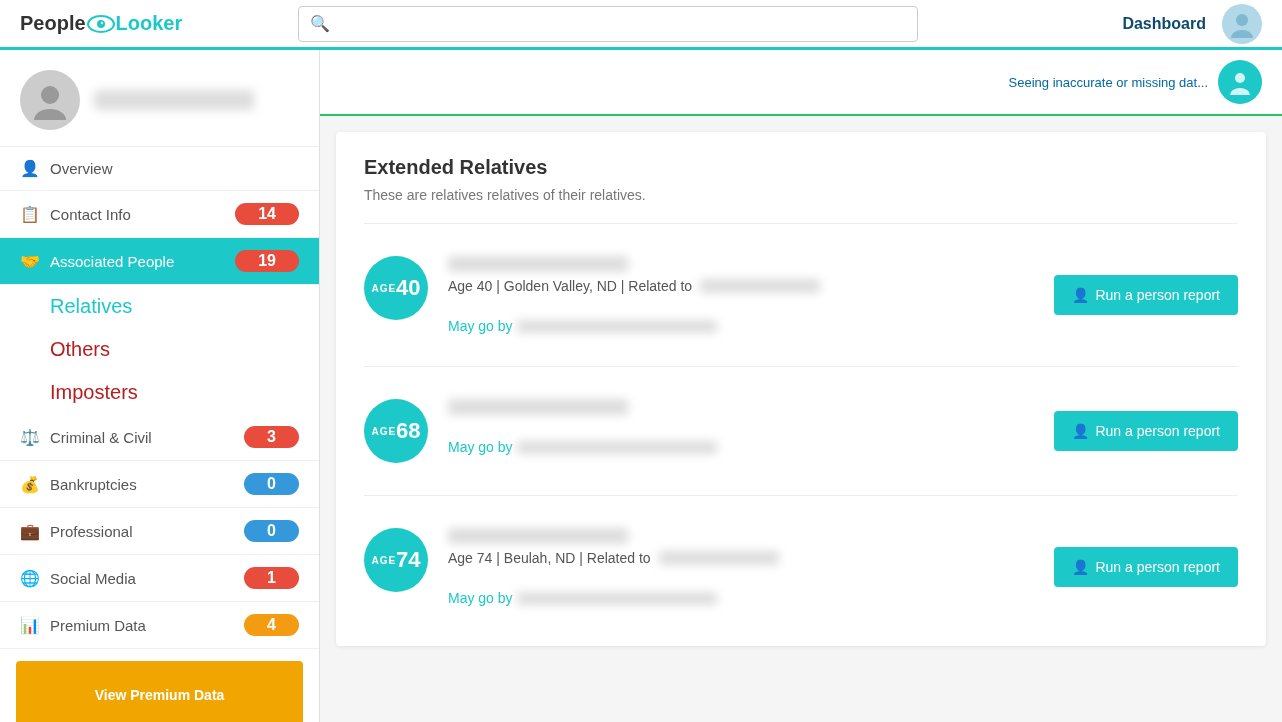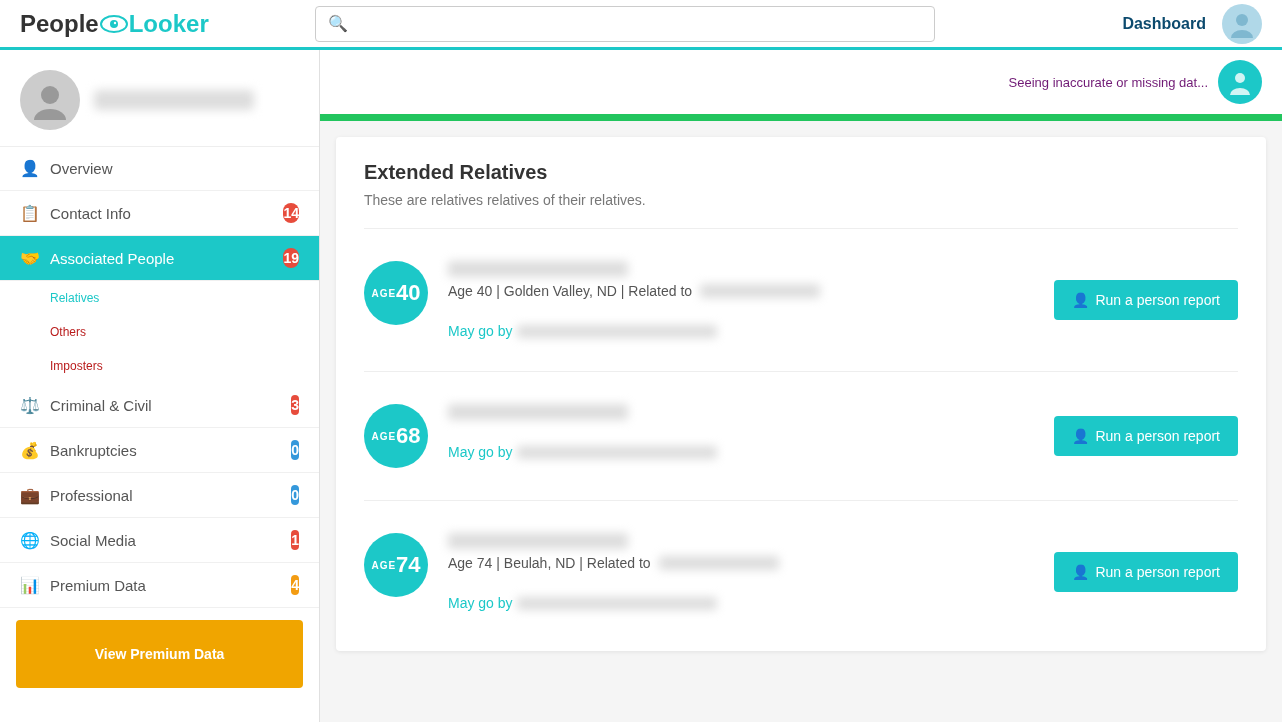--- a/index.html
+++ b/index.html
@@ -13,21 +13,21 @@
       align-items: center;
       padding: 0 20px;
       height: 50px;
       flex-shrink: 0;
       position: relative;
       z-index: 10;
     }
     .logo {
       display: flex;
       align-items: center;
-      font-size: 24px;
+      font-size: 20px;
       font-weight: bold;
       color: #333;
       margin-right: 13px;
     }
     .logo span.people { color: #333; }
     .logo span.looker { color: #1cc8c8; }
     .logo .eye-icon {
       width: 28px;
       height: 18px;
       display: inline-block;
@@ -142,36 +142,36 @@
       display: flex;
       align-items: center;
       justify-content: center;
       font-size: 16px;
     }
     .nav-item .badge {
       margin-left: auto;
       background: #e74c3c;
       color: #fff;
       border-radius: 12px;
-      padding: 2px 0;
-      font-size: 14px;
+      padding: 2px 23px;
+      font-size: 16px;
       font-weight: bold;
     }
     .nav-item .badge.yellow {
       background: #f39c12;
     }
     .nav-item .badge.zero {
       background: #3498db;
     }
     .nav-sub-item {
       display: flex;
       align-items: flex-end;
       padding: 10px 20px 10px 50px;
       cursor: pointer;
-      font-size: 12px;
+      font-size: 20px;
       color: #1cc8c8;
       font-weight: 500;
     }
     .nav-sub-item.inactive {
       color: #b91c1c;
     }
     .view-premium-btn {
       margin: 12px 16px;
       background: #f0a500;
       color: #fff;
@@ -188,22 +188,22 @@
     .content-area {
       flex: 1;
       overflow-y: auto;
       background: #f5f5f5;
     }
     .inaccurate-banner {
       background: #fff;
       padding: 10px 20px;
       text-align: right;
       font-size: 13px;
-      color: #701a75;
-      border-bottom: 7px solid #22c55e;
+      color: #0369a1;
+      border-bottom: 2px solid #22c55e;
       display: flex;
       justify-content: flex-end;
       align-items: center;
       gap: 10px;
     }
     .inaccurate-avatar {
       width: 44px;
       height: 44px;
       border-radius: 50%;
       background: #1cc8c8;

